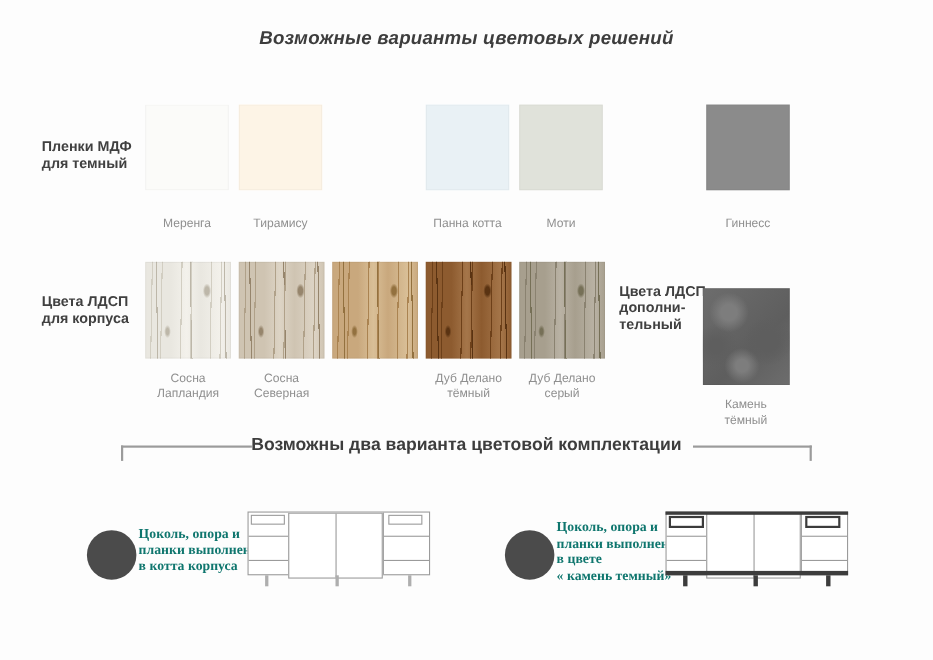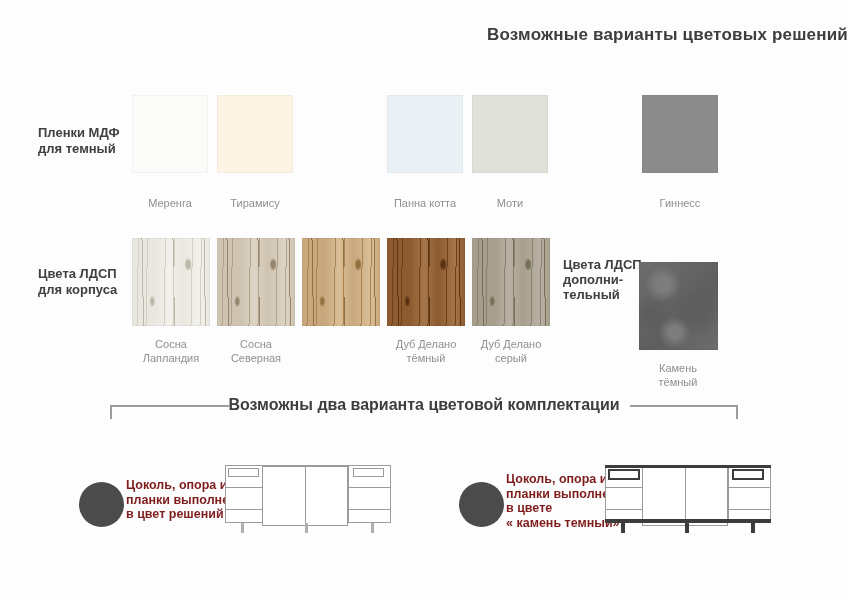--- a/index.html
+++ b/index.html
@@ -1,20 +1,20 @@
 <!DOCTYPE html>
 <html><head>
 <meta charset="utf-8">
 <style>
   html,body{margin:0;padding:0;}
   body{font-family:"Liberation Sans","DejaVu Sans",sans-serif;background:#ffffff;}
   .page{position:relative;width:848px;height:600px;background:#fdfdfd;overflow:hidden;}
 
-  .main-title{position:absolute;left:0;right:0;top:25px;text-align:right;
-    font-size:17px;font-weight:700;color:#3d3d3d;letter-spacing:.2px;}
+  .main-title{position:absolute;left:0;right:0;top:25px;text-align:center;
+    font-size:17px;font-weight:700;color:#3d3d3d;letter-spacing:.2px;font-style:italic;}
 
   .side-label{position:absolute;font-size:13px;font-weight:700;color:#404040;line-height:16px;}
   .side-label.mdf{left:38px;top:125px;}
   .side-label.ldsp{left:38px;top:266px;}
   .side-label.extra{left:563px;top:257px;line-height:15px;}
 
   .cell{position:absolute;}
   .row1{top:95px;width:76px;}
   .row2{top:238px;width:78px;}
   .c0{left:132px;} .c1{left:217px;} .c2{left:302px;} .c3{left:387px;}
@@ -50,21 +50,21 @@
   .bracket-h{position:absolute;top:405px;height:2px;background:#9b9b9b;}
   .bracket-h.bl{left:110px;width:119px;}
   .bracket-h.br{left:630px;width:108px;}
   .bracket-t{position:absolute;top:405px;width:2px;height:14px;background:#9b9b9b;}
   .bracket-t.tl{left:110px;} .bracket-t.tr{left:736px;}
   .section-title{position:absolute;left:0;right:0;top:396px;text-align:center;
     font-size:16px;font-weight:700;color:#3d3d3d;}
 
   .opt-circle{position:absolute;top:482px;width:45px;height:45px;border-radius:50%;}
   .opt-circle.o1{left:79px;} .opt-circle.o2{left:459px;}
-  .opt-text{position:absolute;font-size:12.5px;font-weight:700;color:#7f1d1d;line-height:14.5px;}
+  .opt-text{position:absolute;font-size:12.5px;font-weight:700;color:#0f766e;line-height:14.5px;font-family:Liberation Serif, serif;}
   .opt-text.o1{left:126px;top:478px;}
   .opt-text.o2{left:506px;top:472px;}
 
   
   .cab{position:absolute;width:166px;height:70px;top:465px;}
   .cab.light{left:225px;} .cab.dark{left:605px;}
   .cab .box{position:absolute;left:0;top:0;width:166px;height:58px;border:1px solid var(--line);background:#fff;box-sizing:border-box;}
   .cab .v{position:absolute;top:1px;width:1px;height:56px;background:var(--line);}
   .cab .v1{left:37px;} .cab .v2{left:123px;}
   .cab .h{position:absolute;height:1px;background:var(--line);}
@@ -170,21 +170,21 @@
   <div class="bracket-h bl"></div>
   <div class="bracket-h br"></div>
   <div class="bracket-t tl"></div>
   <div class="bracket-t tr"></div>
   <div class="section-title">Возможны два варианта цветовой комплектации</div>
 
   <div class="opt-circle o1" style="background-color: rgb(75, 75, 75);"></div>
   <div class="opt-text o1">
     <div>Цоколь, опора и</div>
     <div>планки выполнены</div>
-    <div>в цвет решений</div>
+    <div>в котта корпуса</div>
   </div>
   <div class="cab light">
     <div class="box"></div>
     <div class="v v1"></div>
     <div class="v v2"></div>
     <div class="h hl h22"></div>
     <div class="h hl h44"></div>
     <div class="h hr h22"></div>
     <div class="h hr h44"></div>
     <div class="tbox tl"></div>

